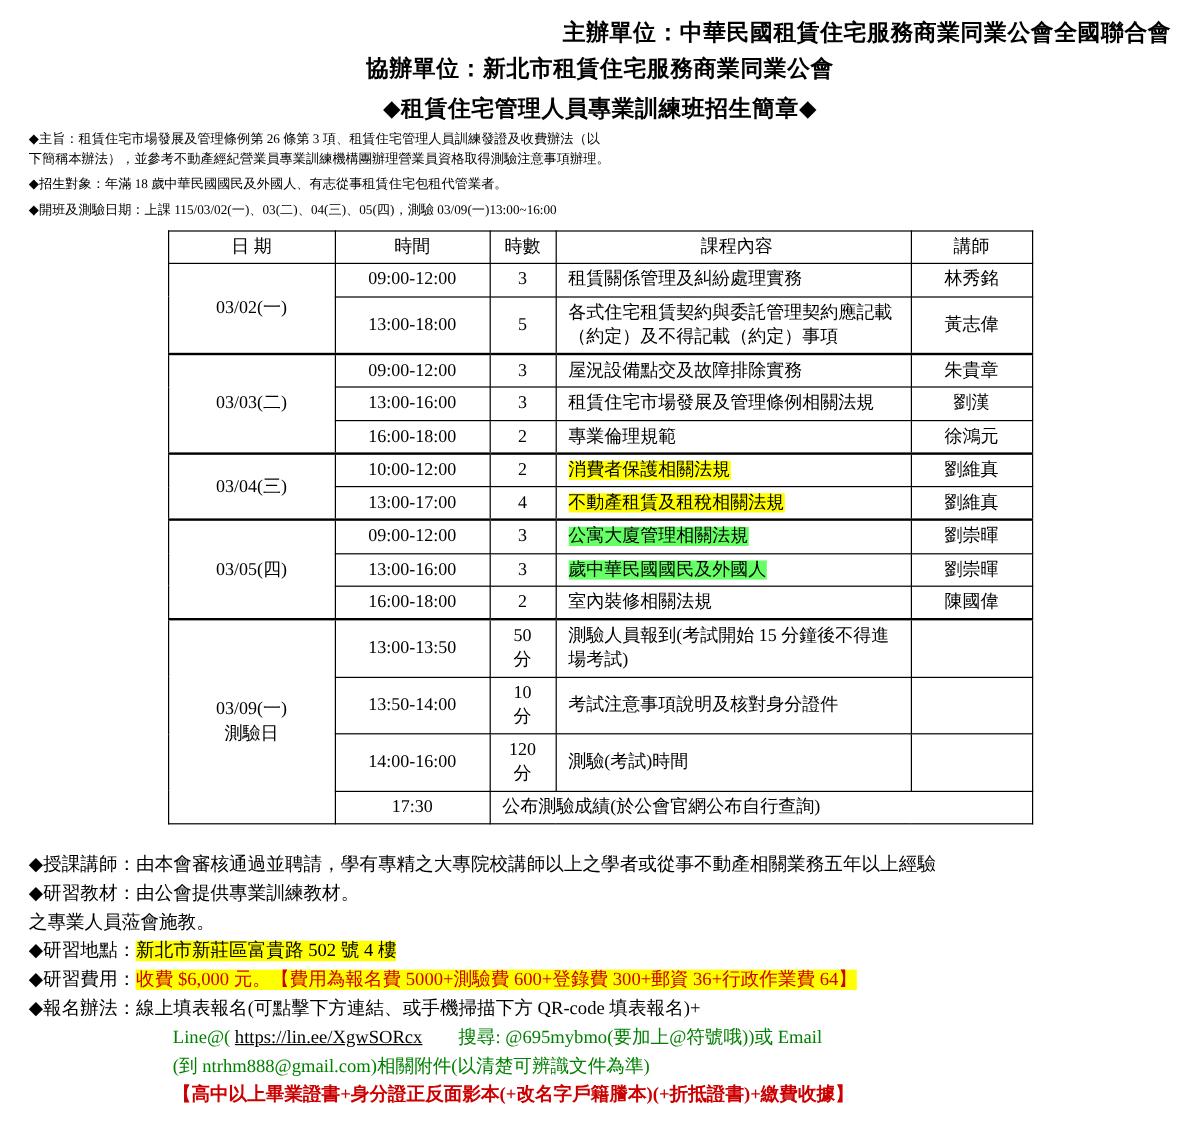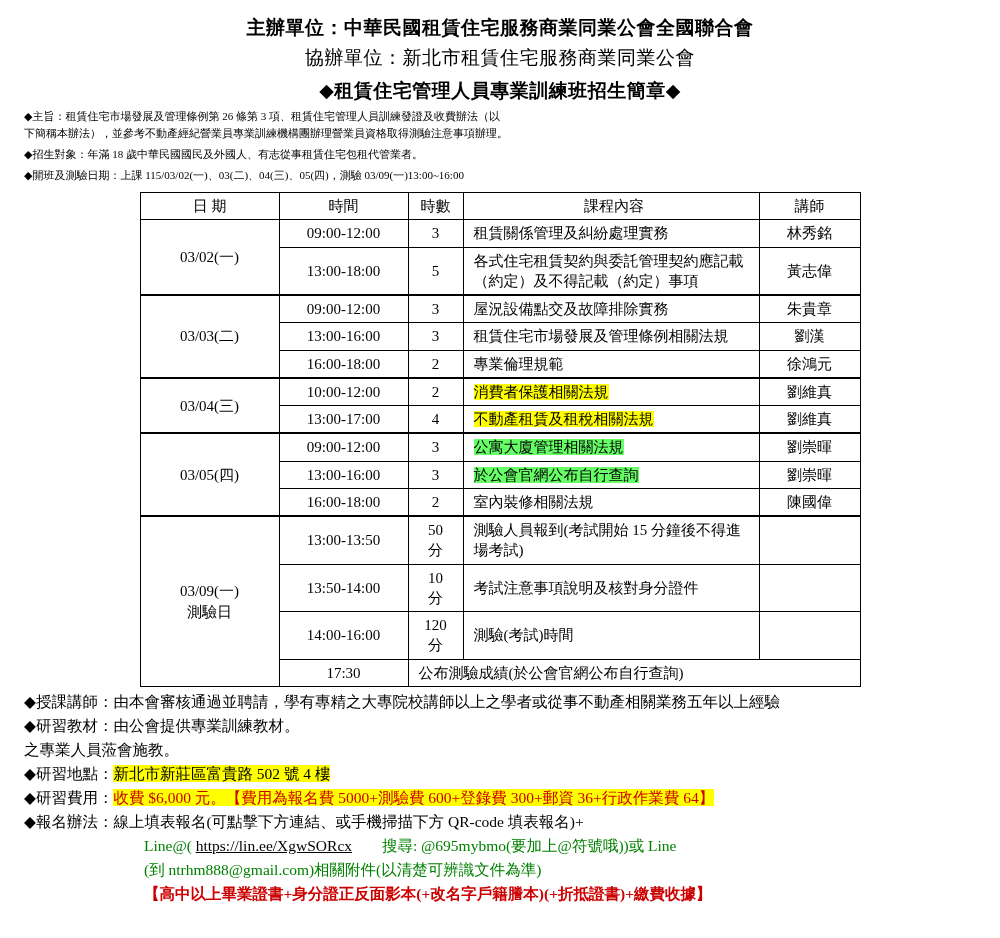--- a/index.html
+++ b/index.html
@@ -15,29 +15,29 @@
     font-size: 15px;
     position: relative;
     overflow: hidden;
   }
   .page {
     padding: 14px 24px 0 24px;
     box-sizing: border-box;
     width: 1000px;
   }
   .hdr {
-    text-align: center;
+    text-align: right;
     font-weight: bold;
     font-size: 19px;
     line-height: 1.45;
     letter-spacing: 0.5px;
   }
   .hdr2 {
     text-align: center;
-    font-weight: normal;
+    font-weight: bold;
     font-size: 19px;
     line-height: 1.5;
     letter-spacing: 0.5px;
     margin-top: 2px;
   }
   .title {
     text-align: center;
     font-weight: bold;
     font-size: 19px;
     margin-top: 6px;
@@ -73,21 +73,21 @@
   .c-time { width: 120px; text-align: center; }
   .c-hours { width: 46px; text-align: center; }
   .c-content { text-align: left; padding-left: 10px !important; }
   .c-teacher { width: 92px; text-align: center; }
   .thick-top { border-top: 2px solid #000 !important; }
   .hl-yellow { background: #ffff00; }
   .hl-green { background: #66ff66; }
   .footer {
     font-size: 15.5px;
     line-height: 1.55;
-    margin-top: 3px;
+    margin-top: 22px;
   }
   .red { color: #cc0000; }
   .green-txt { color: #008000; }
   .blue-link { color: #000000; text-decoration: underline; }
   .bold { font-weight: bold; }
   .center-ind { padding-left: 120px; }
   .mark-yellow { background: #ffff00; }
 </style>
 </head>
 <body>
@@ -164,21 +164,21 @@
         <tr>
           <td class="c-date thick-top" rowspan="3">03/05(四)</td>
           <td class="c-time thick-top">09:00-12:00</td>
           <td class="c-hours thick-top">3</td>
           <td class="c-content thick-top"><span class="hl-green">公寓大廈管理相關法規</span></td>
           <td class="c-teacher thick-top">劉崇暉</td>
         </tr>
         <tr>
           <td class="c-time">13:00-16:00</td>
           <td class="c-hours">3</td>
-          <td class="c-content"><span class="hl-green">於公會官網公布自行查詢</span></td>
+          <td class="c-content"><span class="hl-green">歲中華民國國民及外國人</span></td>
           <td class="c-teacher">劉崇暉</td>
         </tr>
         <tr>
           <td class="c-time">16:00-18:00</td>
           <td class="c-hours">2</td>
           <td class="c-content"><span>室內裝修相關法規</span></td>
           <td class="c-teacher">陳國偉</td>
         </tr>
         <tr>
           <td class="c-date thick-top" rowspan="4">03/09(一)<br>測驗日</td>
@@ -215,21 +215,21 @@
     </div>
     <div>
       <span>◆研習費用：</span><span class="mark-yellow red">收費 $6,000 元。【費用為報名費 5000+測驗費 600+登錄費 300+郵資 36+行政作業費 64】</span>
     </div>
     <div>
       <span>◆報名辦法：</span><span>線上填表報名(可點擊下方連結、或手機掃描下方 QR-code 填表報名)+</span>
     </div>
     <div class="center-ind">
       <span class="green-txt">Line@(</span>
       <a href="#" class="blue-link">https://lin.ee/XgwSORcx</a>
-      <span class="green-txt" style="margin-left:26px">搜尋: @695mybmo(要加上@符號哦))或 Line</span>
+      <span class="green-txt" style="margin-left:26px">搜尋: @695mybmo(要加上@符號哦))或 Email</span>
     </div>
     <div class="center-ind green-txt">(到 ntrhm888@gmail.com)相關附件(以清楚可辨識文件為準)</div>
     <div class="center-ind red bold">【高中以上畢業證書+身分證正反面影本(+改名字戶籍謄本)(+折抵證書)+繳費收據】</div>
     <div class="center-ind">
       
     </div>
   </div>
 
 </div>
 

